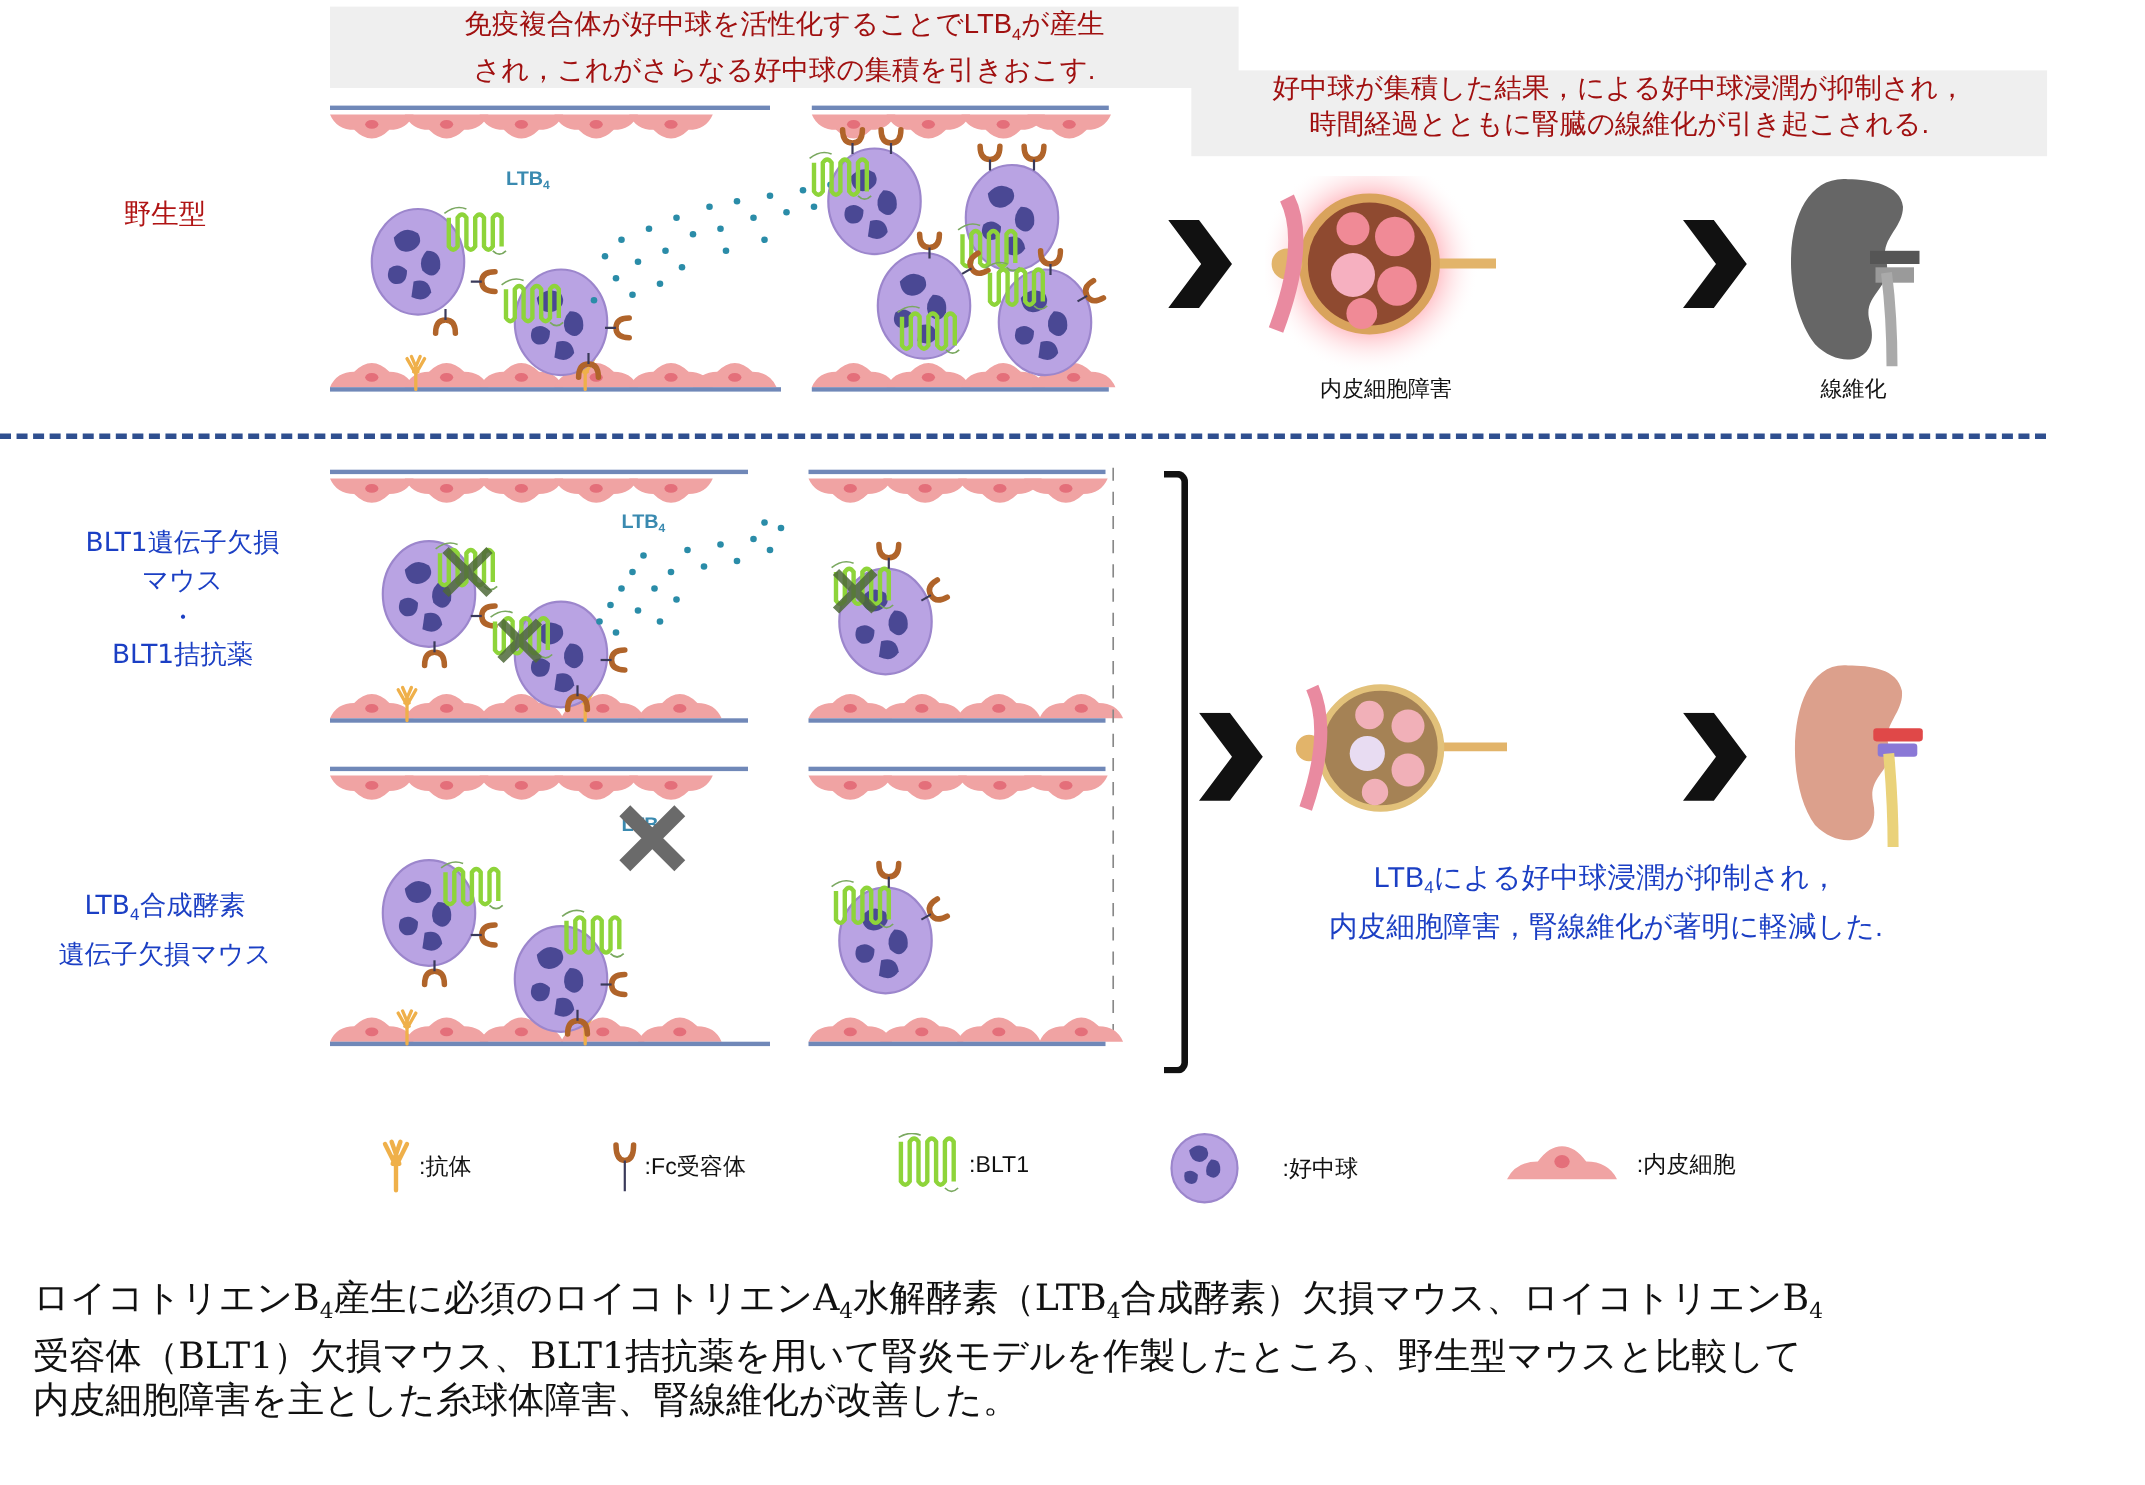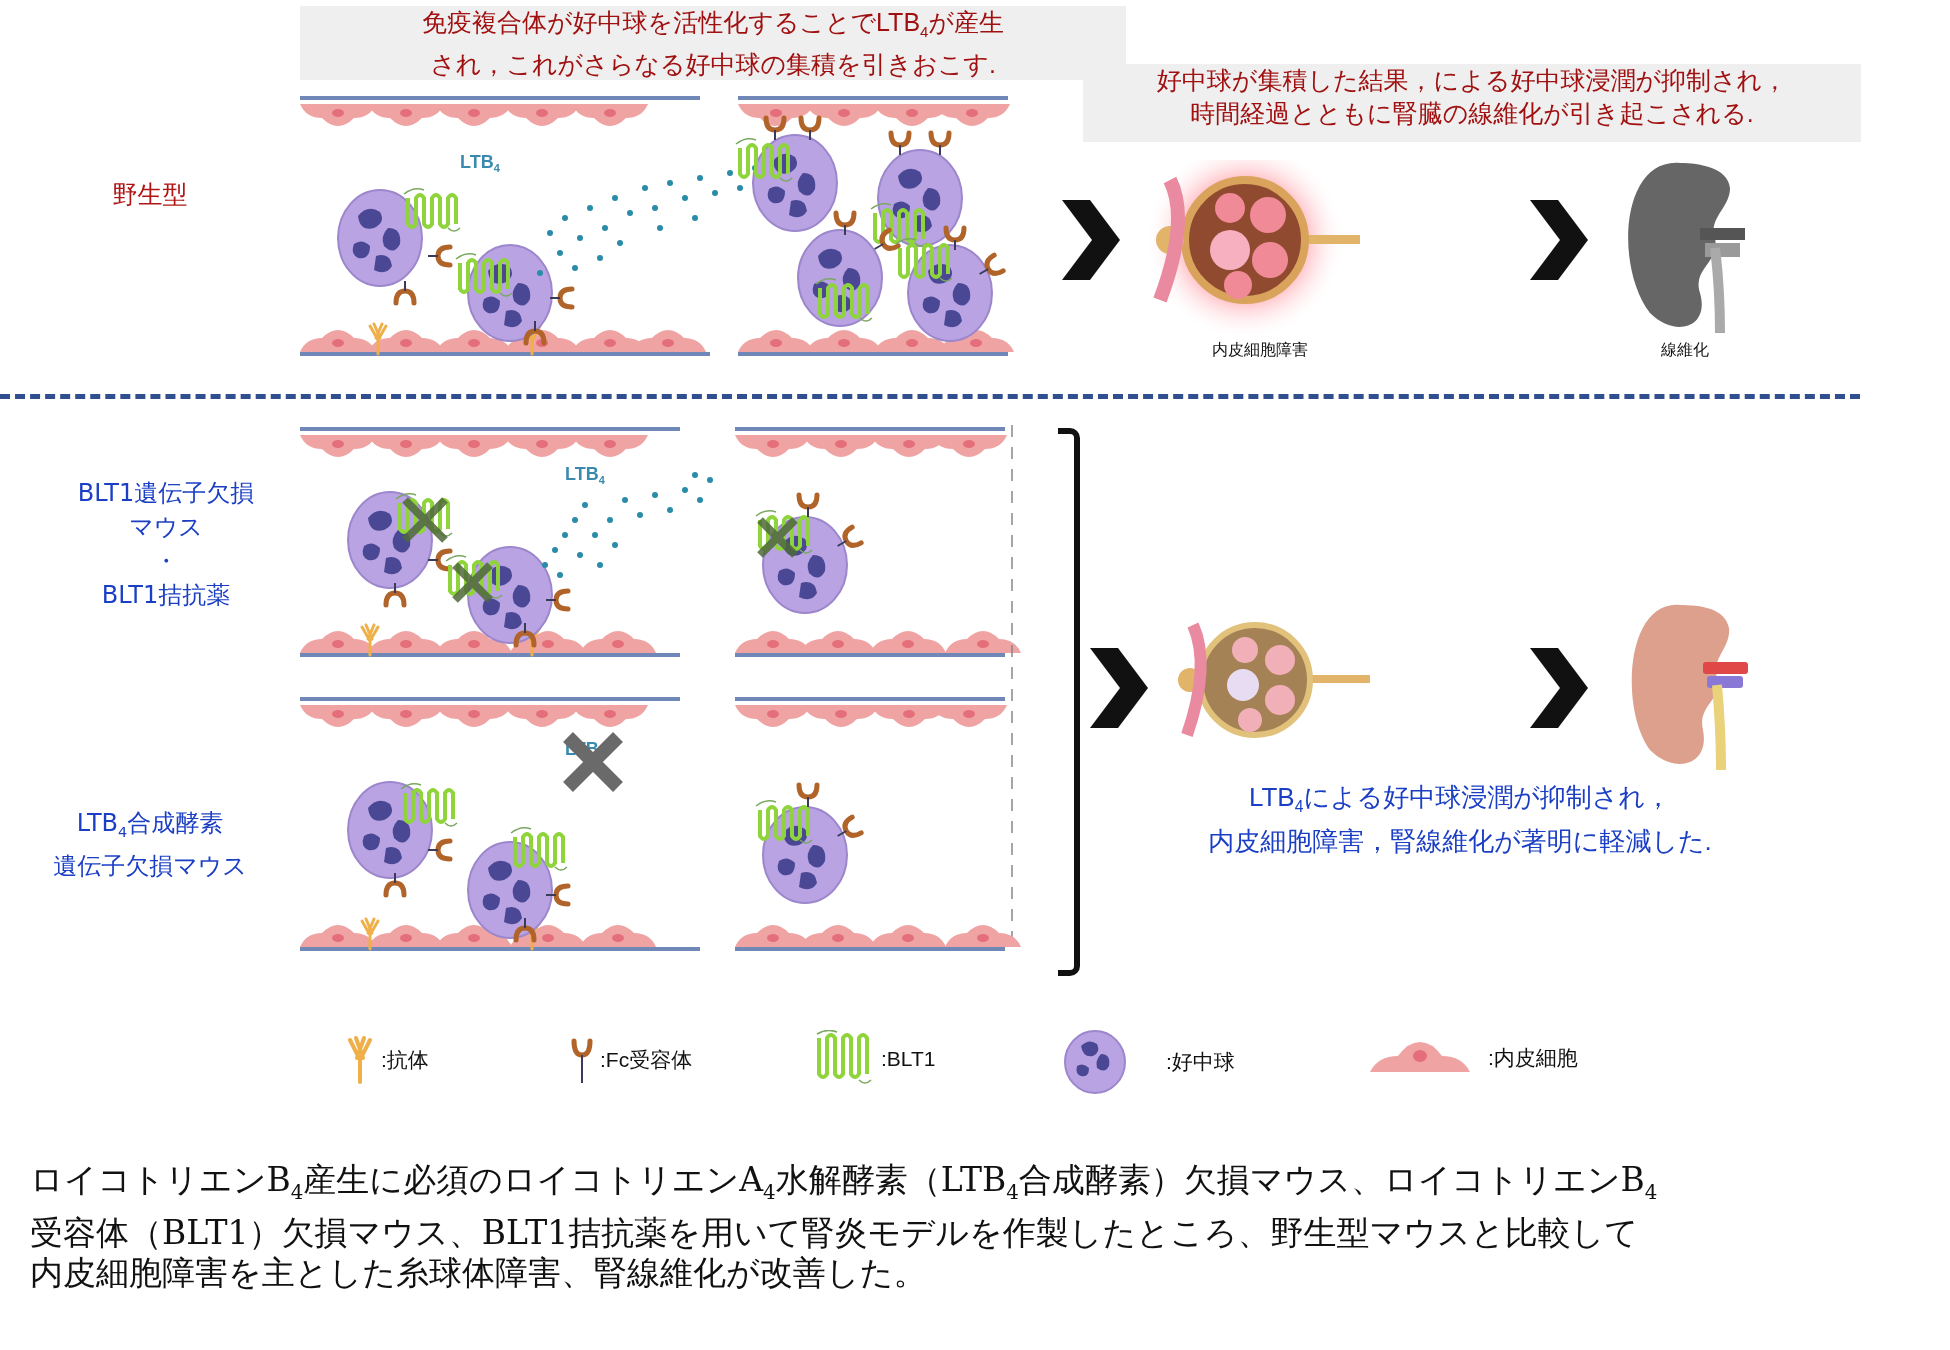--- a/index.html
+++ b/index.html
@@ -1,21 +1,21 @@
 <!DOCTYPE html>
 <html><head>
 <meta charset="utf-8">
 <style>
   html, body { margin:0; padding:0; background:#ffffff; }
   body { width:1950px; height:1350px; position:relative; overflow:hidden; font-family:"DejaVu Sans", sans-serif; }
   .abs { position:absolute; }
   .callout { background:#efefef; color:#a01010; font-family:"Liberation Sans", sans-serif; font-size:25px; line-height:33px; text-align:center; }
   .label-red { color:#b01414; font-size:25px; text-align:center; font-family:"DejaVu Sans", sans-serif; }
   .label-blue { color:#1b3fc4; font-size:24px; line-height:34px; text-align:center; font-family:"DejaVu Sans", sans-serif; }
-  .caption-small { color:#111; font-size:16px; font-family:Liberation Sans, sans-serif; text-align:center; }
+  .caption-small { color:#111; font-size:20px; font-family:Liberation Sans, sans-serif; text-align:center; }
   .divider { position:absolute; left:0; top:394px; width:1860px; height:0; border-top:5px dashed #2f4f8f; }
   .bracket { position:absolute; left:1058px; top:428px; width:16px; height:536px; border:6px solid #111; border-left:none; border-radius:0 10px 10px 0; }
   .legend-item { position:absolute; display:flex; align-items:center; gap:6px; font-size:21px; color:#111; font-family:"Liberation Sans", sans-serif; }
   .figcap { position:absolute; left:30px; top:1160px; width:1900px; font-family:"DejaVu Serif", serif; font-size:33px; line-height:40px; color:#111; }
   .figcap sub, .callout sub, .label-blue sub { font-size:60%; }
   svg { display:block; }
 </style>
 </head>
 <body>
 
@@ -438,21 +438,21 @@
   <div><span>LTB</span><sub>4</sub><span>による好中球浸潤が抑制され，</span></div>
   <div>内皮細胞障害，腎線維化が著明に軽減した.</div>
 </div>
 
 <div class="legend-item" style="left:345px;top:1035px;">
   <svg width="30" height="50" viewBox="-15 -25 30 50">
       <path d="M-10 -20 L0 0 L10 -20 M0 0 L0 22 M-4 -22 L3 -2 M4 -22 L-3 -2" fill="none" stroke="#efb04a" stroke-width="4" stroke-linecap="round"></path>
     </svg>
   <span>:抗体</span>
 </div>
-<div class="legend-item" style="left:570px;top:1035px;">
+<div class="legend-item" style="left:556px;top:1035px;">
   <svg width="24" height="50" viewBox="-12 -20 24 50">
       <path d="M-8 -14 q0 14 8 14 q8 0 8 -14" fill="none" stroke="#b0642a" stroke-width="5" stroke-linecap="round"></path>
       <line x1="0" y1="0" x2="0" y2="28" stroke="#3a3a5a" stroke-width="2"></line>
     </svg>
   <span>:Fc受容体</span>
 </div>
 <div class="legend-item" style="left:815px;top:1030px;">
   <svg width="60" height="58" viewBox="-4 -8 60 58">
       <path d="M0 0 v36 q4 6 8 0 v-36 q4 -6 8 0 v36 q4 6 8 0 v-36 q4 -6 8 0 v36 q4 6 8 0 v-36 q4 -6 8 0 v36" fill="none" stroke="#8ed43a" stroke-width="4"></path>
       <path d="M-2 -4 q10 -6 20 -2 M40 42 q6 6 12 0" fill="none" stroke="#7aa860" stroke-width="1.5"></path>

